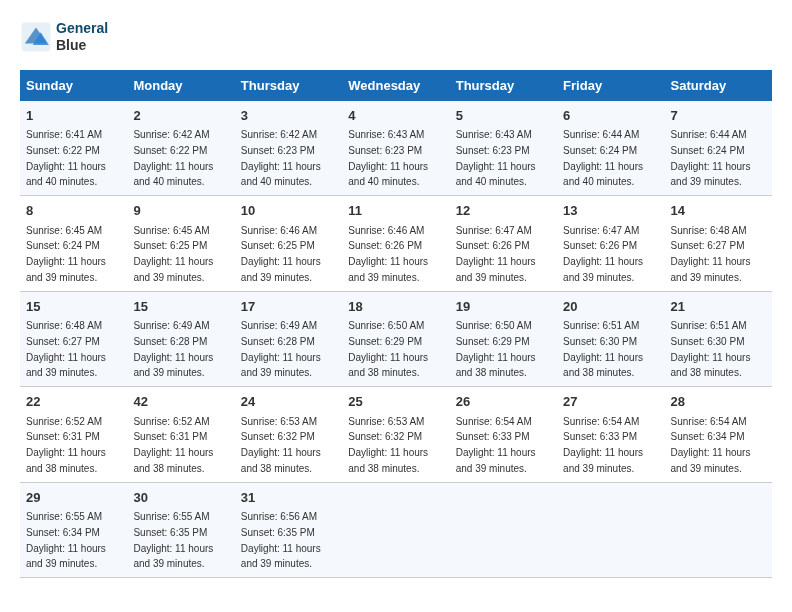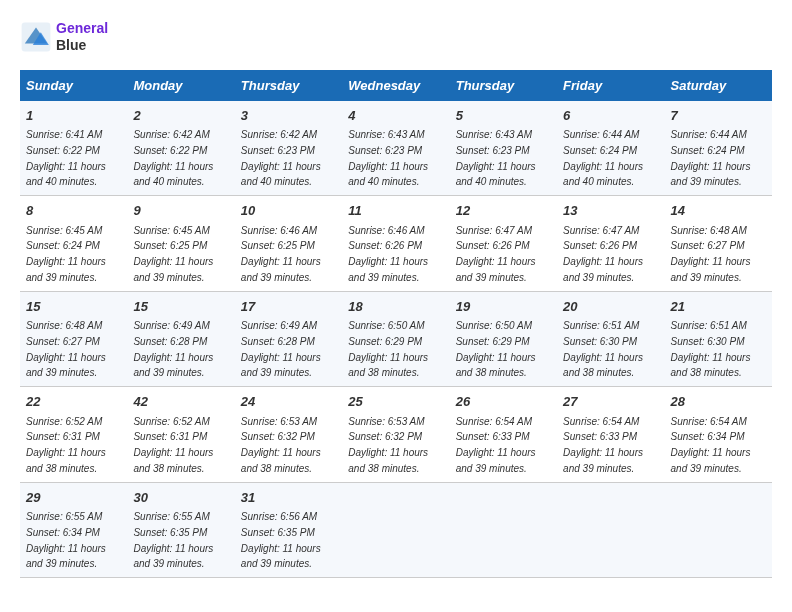--- a/index.html
+++ b/index.html
@@ -21,21 +21,21 @@
       align-items: center;
       gap: 4px;
     }
     .logo-text {
       font-size: 14px;
       font-weight: bold;
       color: #333;
       line-height: 1.2;
     }
     .logo-text span {
-      color: #6d28d9;
+      color: #0c4a6e;
       margin-top: 46px;
     }
     .logo-icon {
       width: 32px;
       height: 32px;
     }
     .title-block {
       text-align: right;
     }
     .title-block h1 {
@@ -45,21 +45,20 @@
     }
     .title-block h2 {
       font-size: 16px;
       font-weight: normal;
       color: #555;
     }
     table {
       width: 100%;
       border-collapse: collapse;
       font-size: 11px;
-      font-style: italic;
     }
     thead tr th {
       background-color: #1a6bb5;
       color: #fff;
       padding: 8px 6px;
       text-align: left;
       font-size: 13px;
       font-weight: bold;
     }
     tbody tr {

